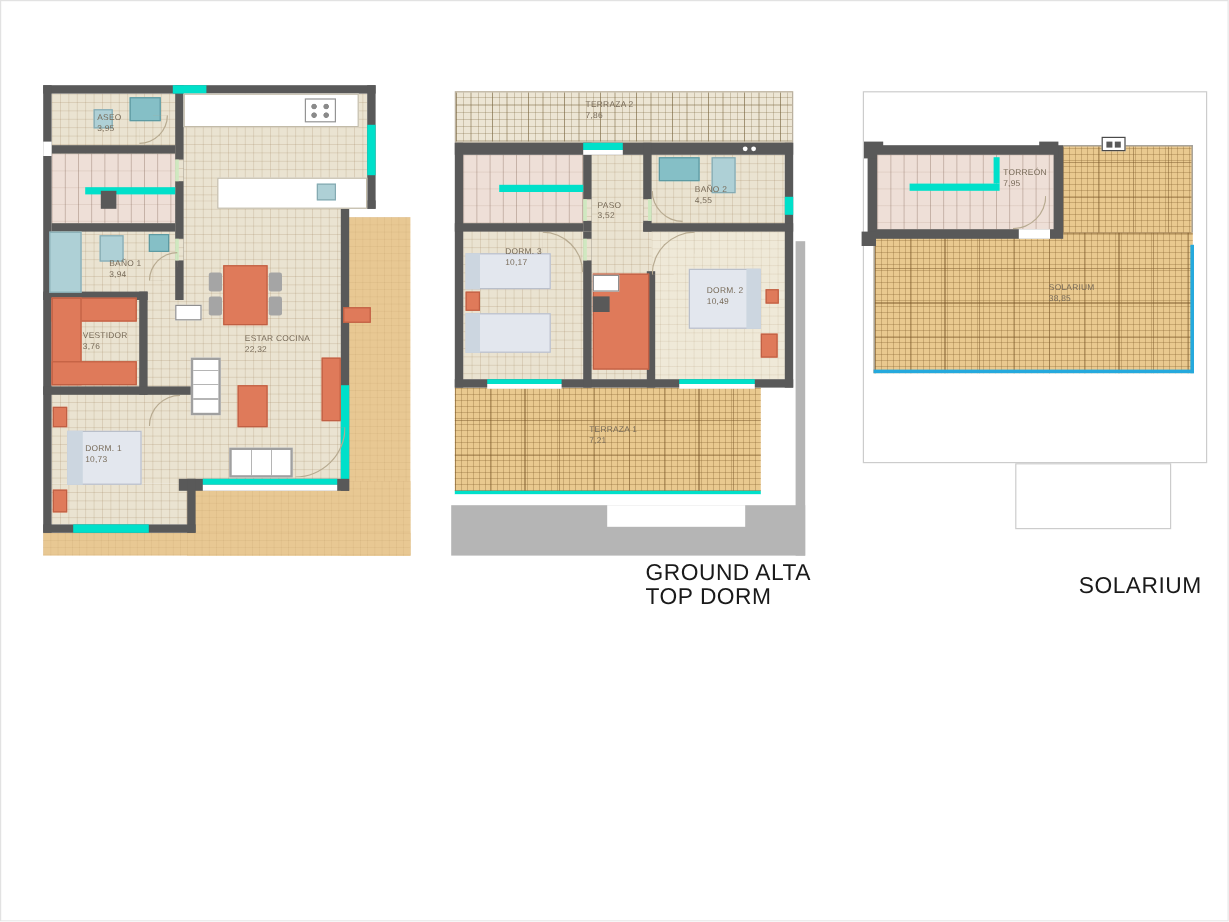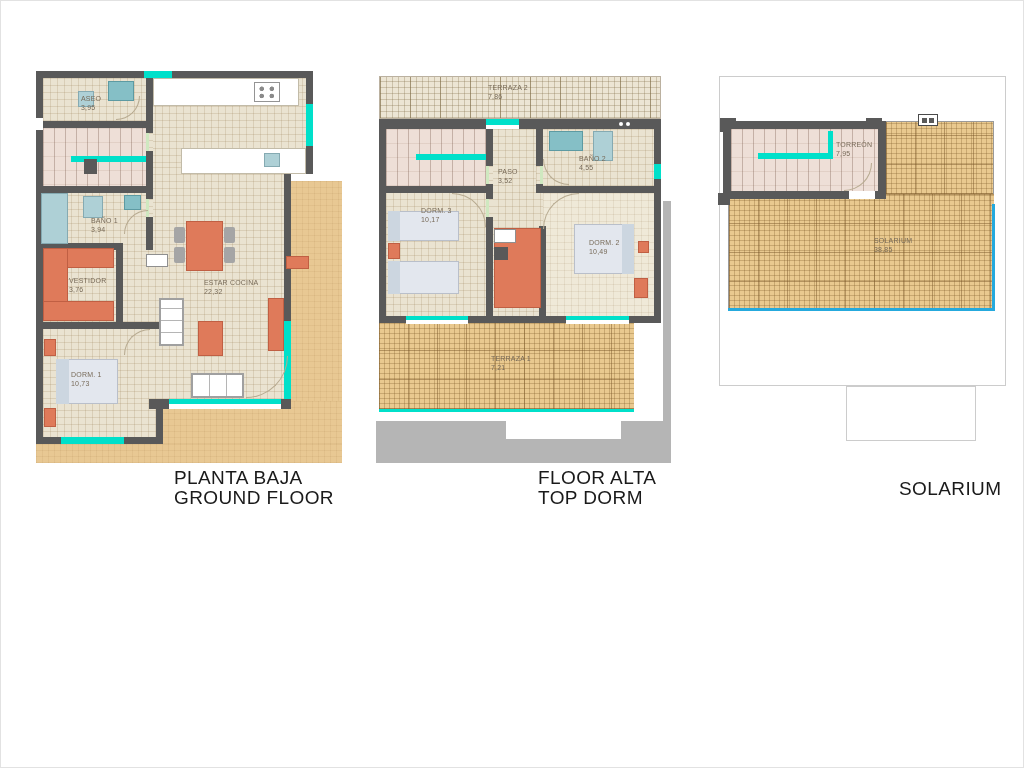--- a/index.html
+++ b/index.html
@@ -281,25 +281,21 @@
     <div class="rlabel" style="left:120px;top:70px;">
       <span>TORREÓN</span>
       <span>7,95</span>
     </div>
     <div class="rlabel" style="left:158px;top:166px;">
       <span>SOLARIUM</span>
       <span>38,85</span>
     </div>
   </section>
 
-  <div class="title" style="left:173px;top:467px;">
-    <div>PLANTA BAJA</div>
-    <div>GROUND FLOOR</div>
-  </div>
   <div class="title" style="left:537px;top:467px;">
-    <div>FLOOR ALTA</div>
+    <div>GROUND ALTA</div>
     <div>TOP DORM</div>
   </div>
   <div class="title" style="left:898px;top:478px;">
     <div>SOLARIUM</div>
   </div>
 
 </div>
 
 </body></html>

